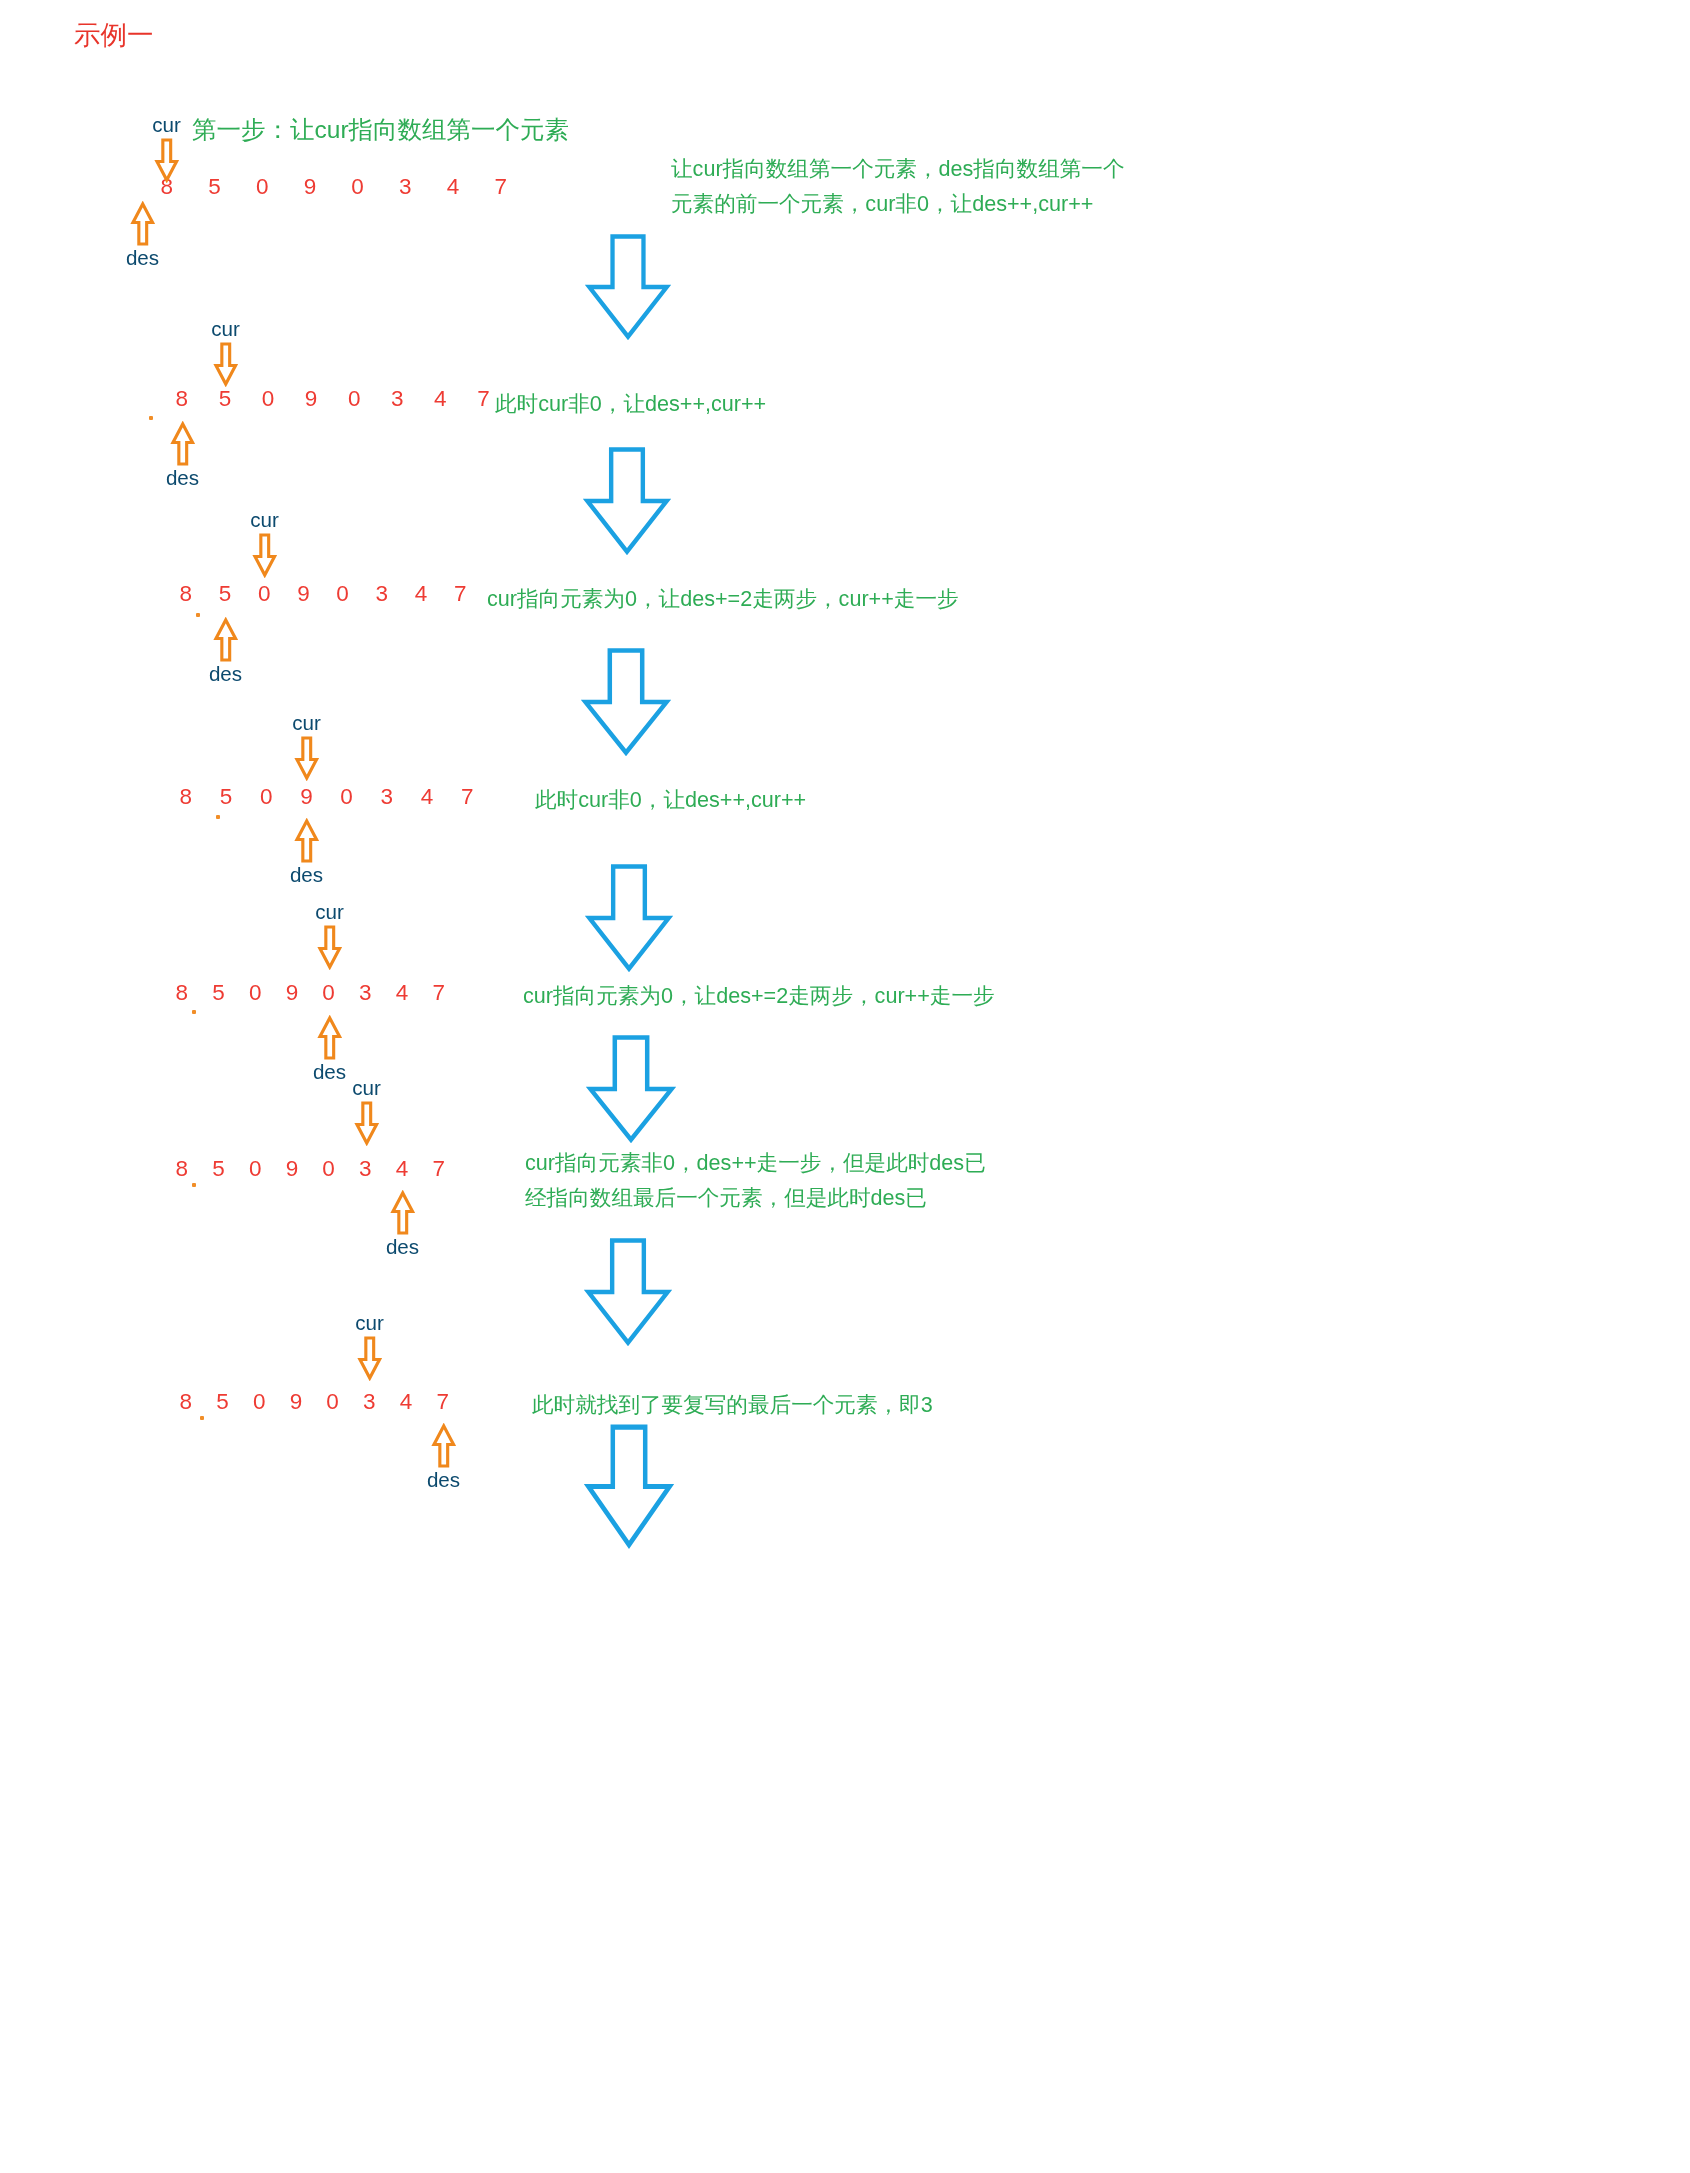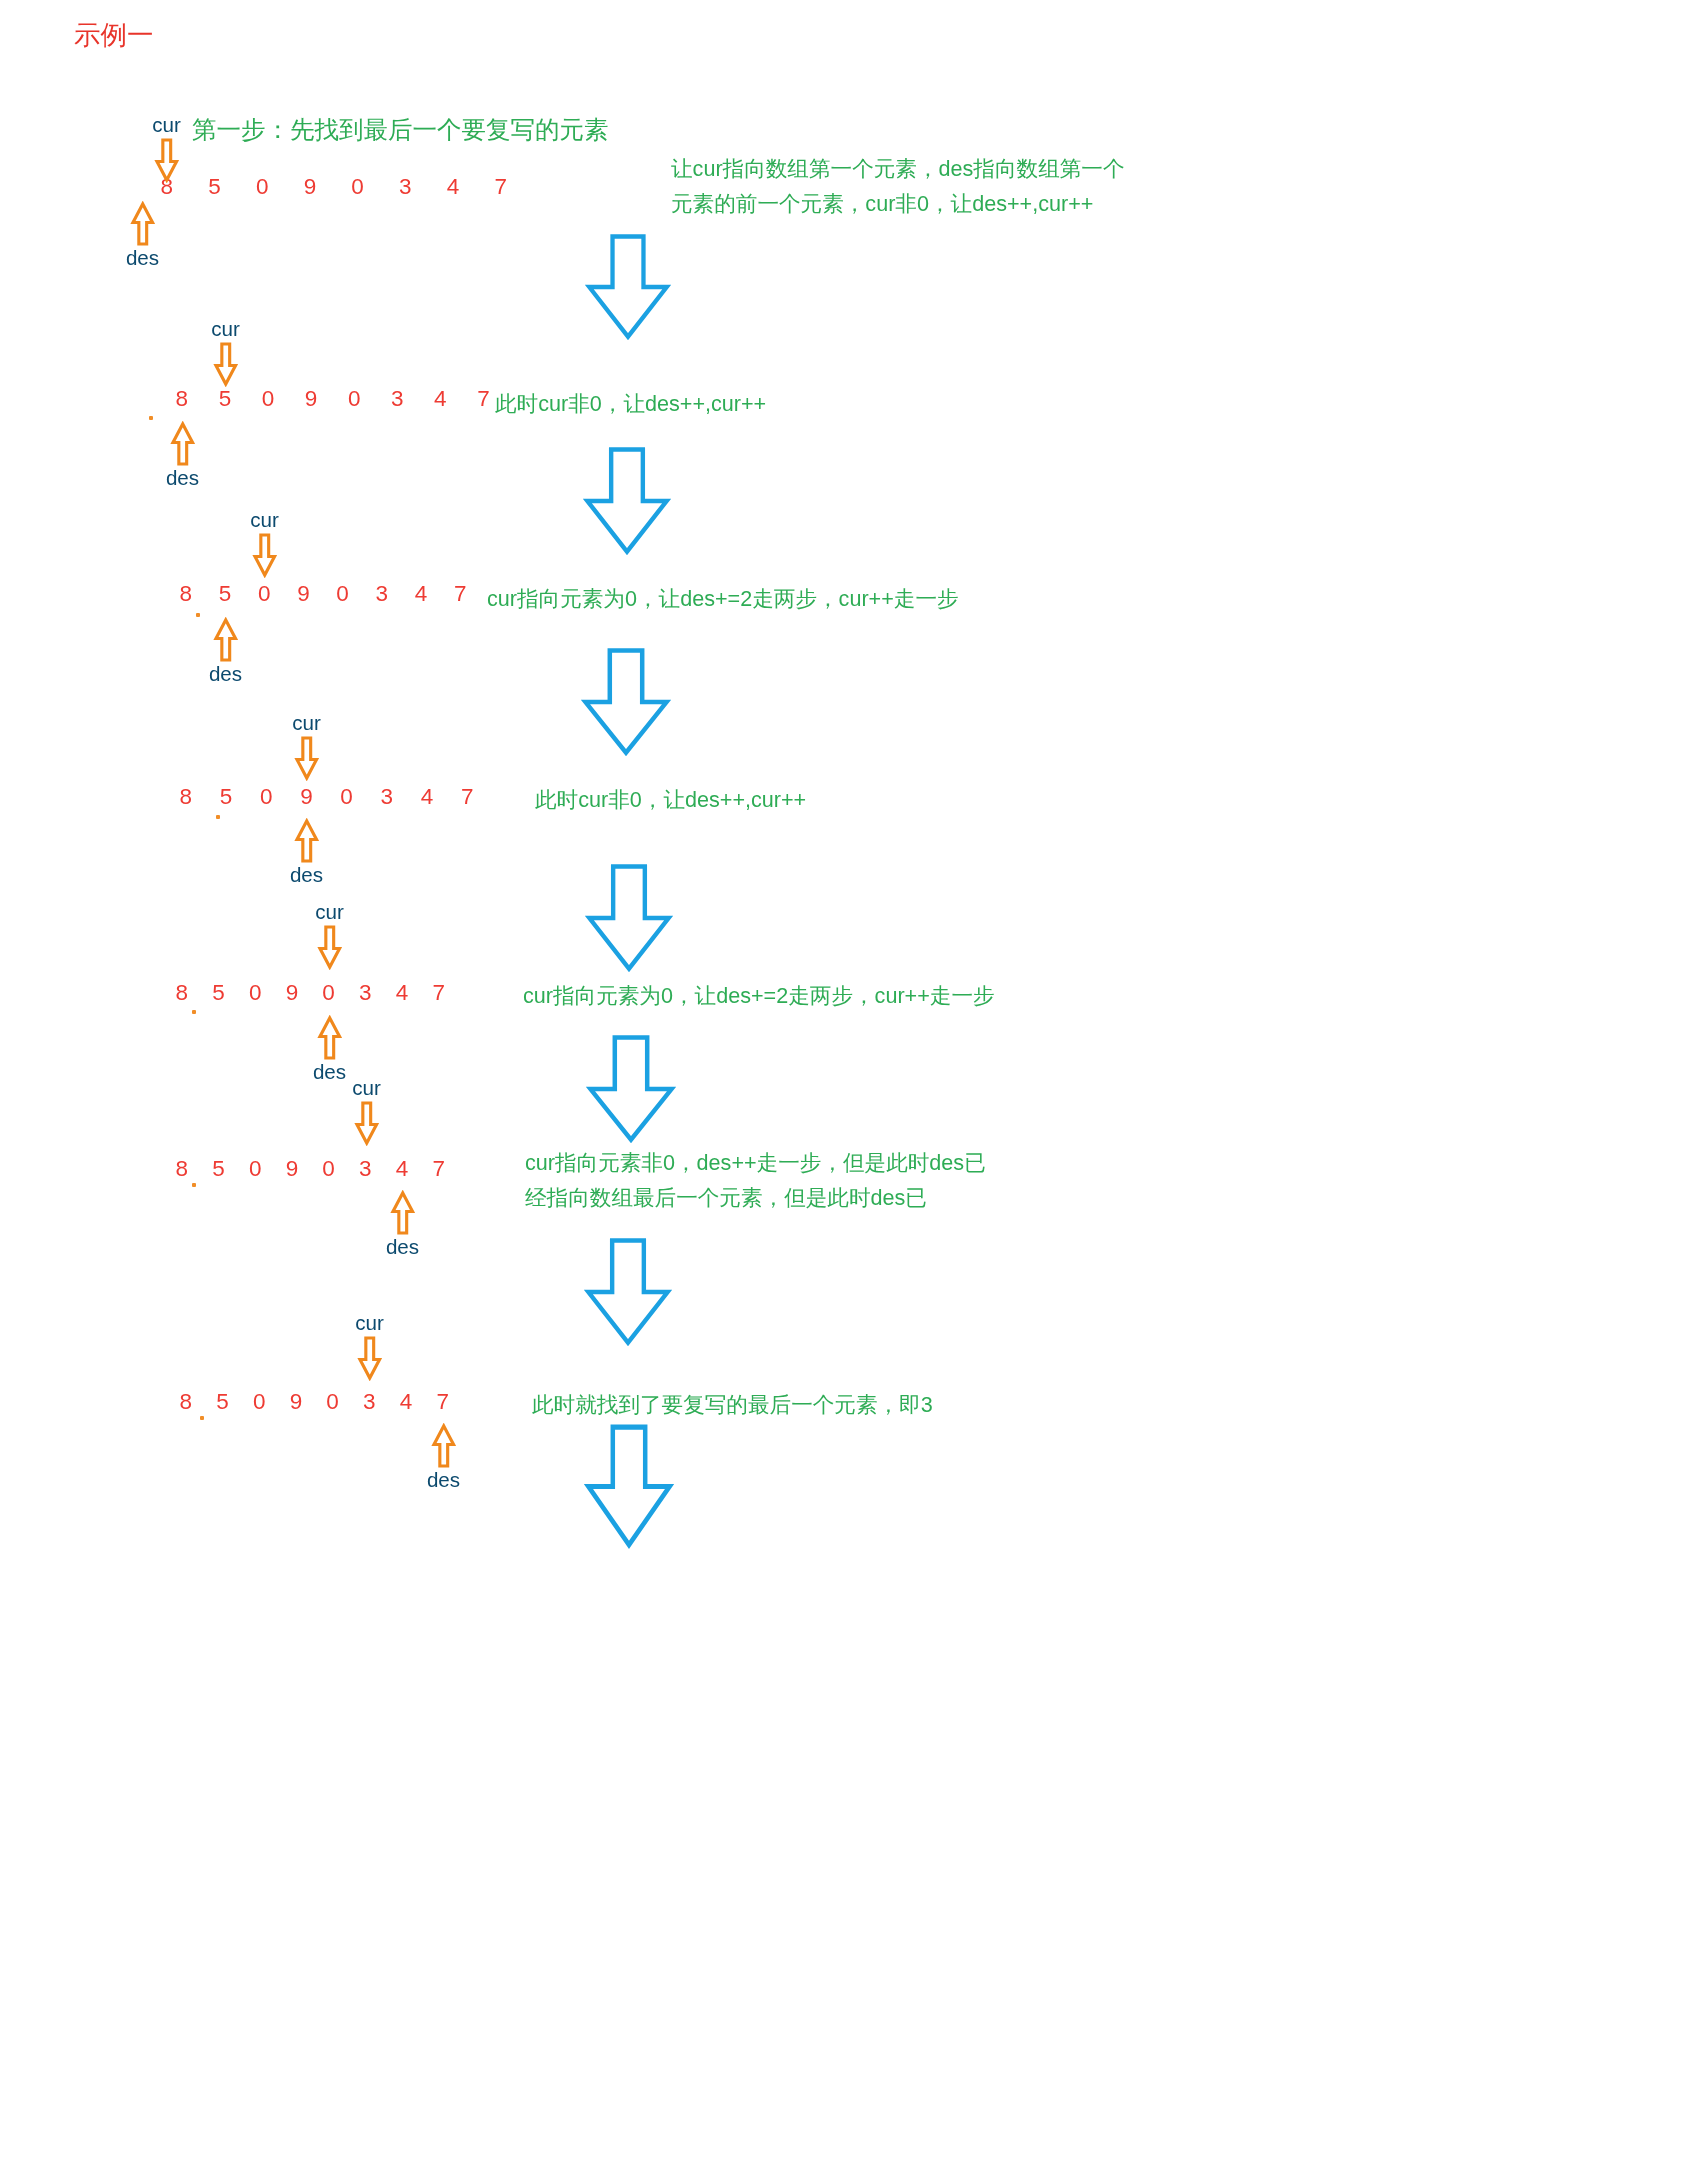--- a/index.html
+++ b/index.html
@@ -91,21 +91,21 @@
     border-radius: 1px;
     opacity: .95;
   }
 </style>
 </head>
 <body>
 
 <div class="canvas">
 
   <div class="example-title">示例一</div>
-  <div class="step-heading">第一步：先找到最后一个要复写的元素</div>
+  <div class="step-heading">第一步：让cur指向数组第一个元素</div>
 
   <div id="stage-layer">
       <div class="array-row" style="left: 159px; top: 176px;">
         <span class="cell" style="width: 15.7px; margin-right: 32px;">8</span>
         <span class="cell" style="width: 15.7px; margin-right: 32px;">5</span>
         <span class="cell" style="width: 15.7px; margin-right: 32px;">0</span>
         <span class="cell" style="width: 15.7px; margin-right: 32px;">9</span>
         <span class="cell" style="width: 15.7px; margin-right: 32px;">0</span>
         <span class="cell" style="width: 15.7px; margin-right: 32px;">3</span>
         <span class="cell" style="width: 15.7px; margin-right: 32px;">4</span>

